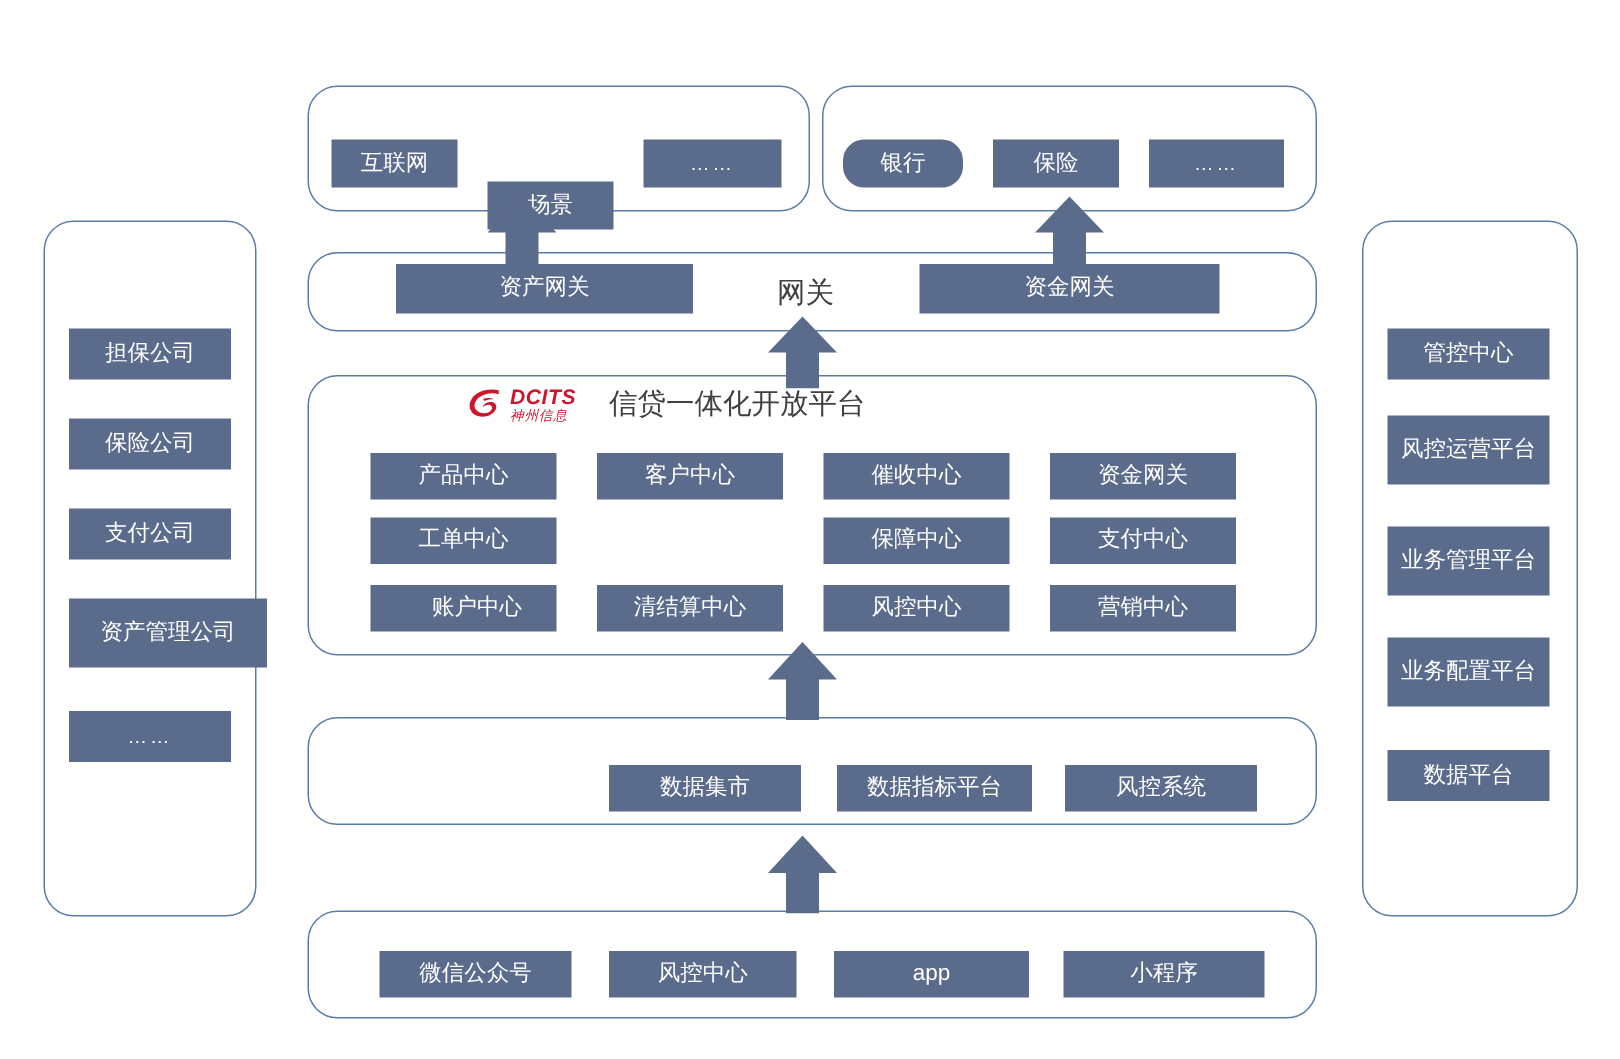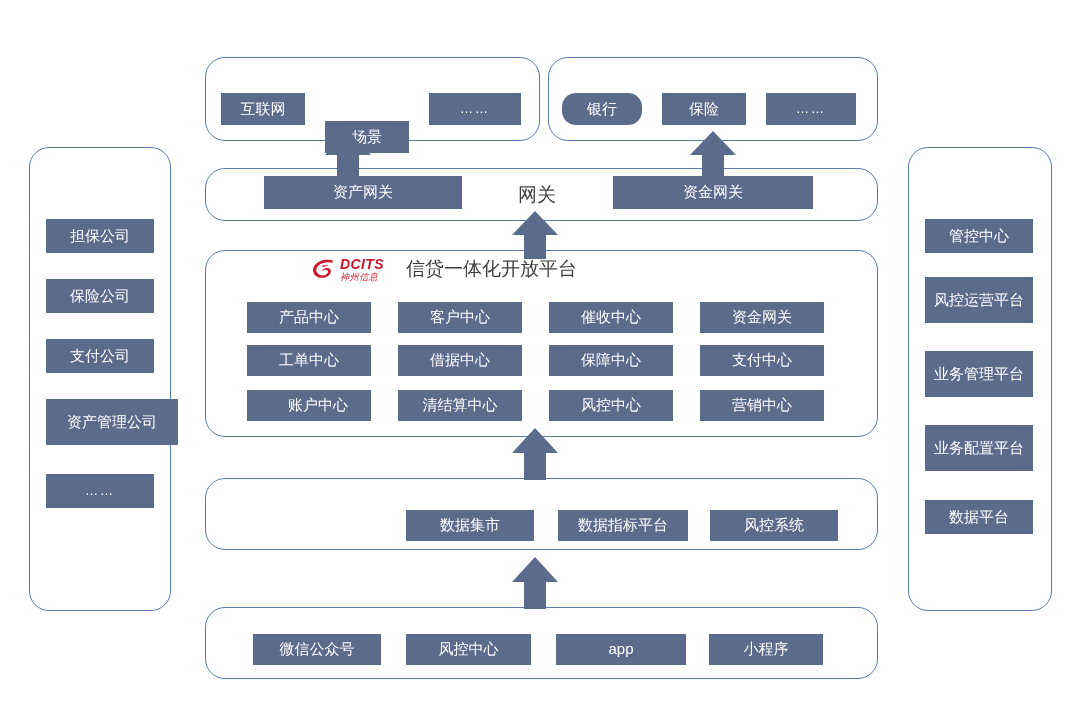--- a/index.html
+++ b/index.html
@@ -175,21 +175,20 @@
     </div>
     <div class="platform-title">信贷一体化开放平台</div>
   </div>
 
   <div class="chip" style="left:247px; top:302px; width:124px; height:31px;">产品中心</div>
   <div class="chip" style="left:398px; top:302px; width:124px; height:31px;">客户中心</div>
   <div class="chip" style="left:549px; top:302px; width:124px; height:31px;">催收中心</div>
   <div class="chip" style="left:700px; top:302px; width:124px; height:31px;">资金网关</div>
 
   <div class="chip" style="left:247px; top:345px; width:124px; height:31px;">工单中心</div>
-  <div class="chip" style="left:398px; top:345px; width:124px; height:31px;">借据中心</div>
   <div class="chip" style="left:549px; top:345px; width:124px; height:31px;">保障中心</div>
   <div class="chip" style="left:700px; top:345px; width:124px; height:31px;">支付中心</div>
 
   <div class="chip" style="left:247px; top:390px; width:124px; height:31px;padding-left:20px;">账户中心</div>
   <div class="chip" style="left:398px; top:390px; width:124px; height:31px;">清结算中心</div>
   <div class="chip" style="left:549px; top:390px; width:124px; height:31px;">风控中心</div>
   <div class="chip" style="left:700px; top:390px; width:124px; height:31px;">营销中心</div>
 
   <div class="arrow" style="left:512px; top:428px;">
     <svg width="46" height="52" viewBox="0 0 46 52">
@@ -209,21 +208,21 @@
       <polygon points="23,0 46,25 34,25 34,52 12,52 12,25 0,25" fill="#5b6b8c"></polygon>
     </svg>
   </div>
 
   <div class="panel" style="left:205px; top:607px; width:673px; height:72px;">
   </div>
   <div class="panel-title" style="left:205px; top:612px; width:673px;">获客前端</div>
   <div class="chip" style="left:253px; top:634px; width:128px; height:31px;">微信公众号</div>
   <div class="chip" style="left:406px; top:634px; width:125px; height:31px;">风控中心</div>
   <div class="chip" style="left:556px; top:634px; width:130px; height:31px;text-align:right;">app</div>
-  <div class="chip" style="left:709px; top:634px; width:114px; height:31px;">小程序</div>
+  <div class="chip" style="left:709px; top:634px; width:134px; height:31px;">小程序</div>
 
   <div class="panel" style="left:29px; top:147px; width:142px; height:464px;">
   </div>
   <div class="panel-title" style="left:29px; top:158px; width:142px;">关联系统</div>
   <div class="chip" style="left:46px; top:219px; width:108px; height:34px;">担保公司</div>
   <div class="chip" style="left:46px; top:339px; width:108px; height:34px;">支付公司</div>
   <div class="chip" style="left:46px; top:279px; width:108px; height:34px;">保险公司</div>
   <div class="chip" style="left:46px; top:399px; width:132px; height:46px;">资产管理公司</div>
   <div class="chip dots" style="left:46px; top:474px; width:108px; height:34px;">……</div>
 

